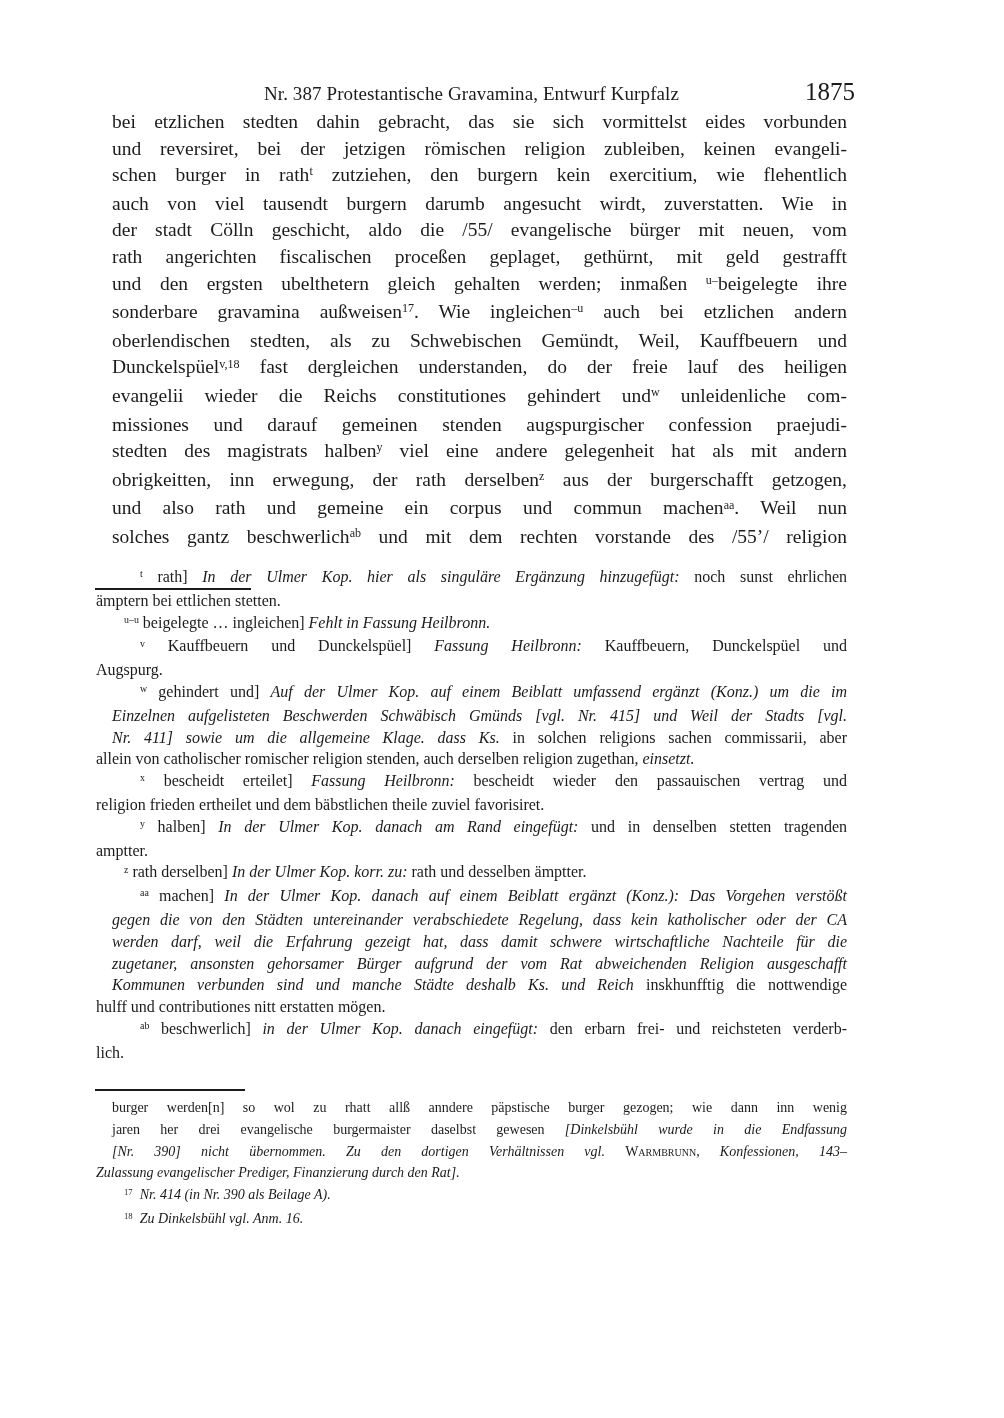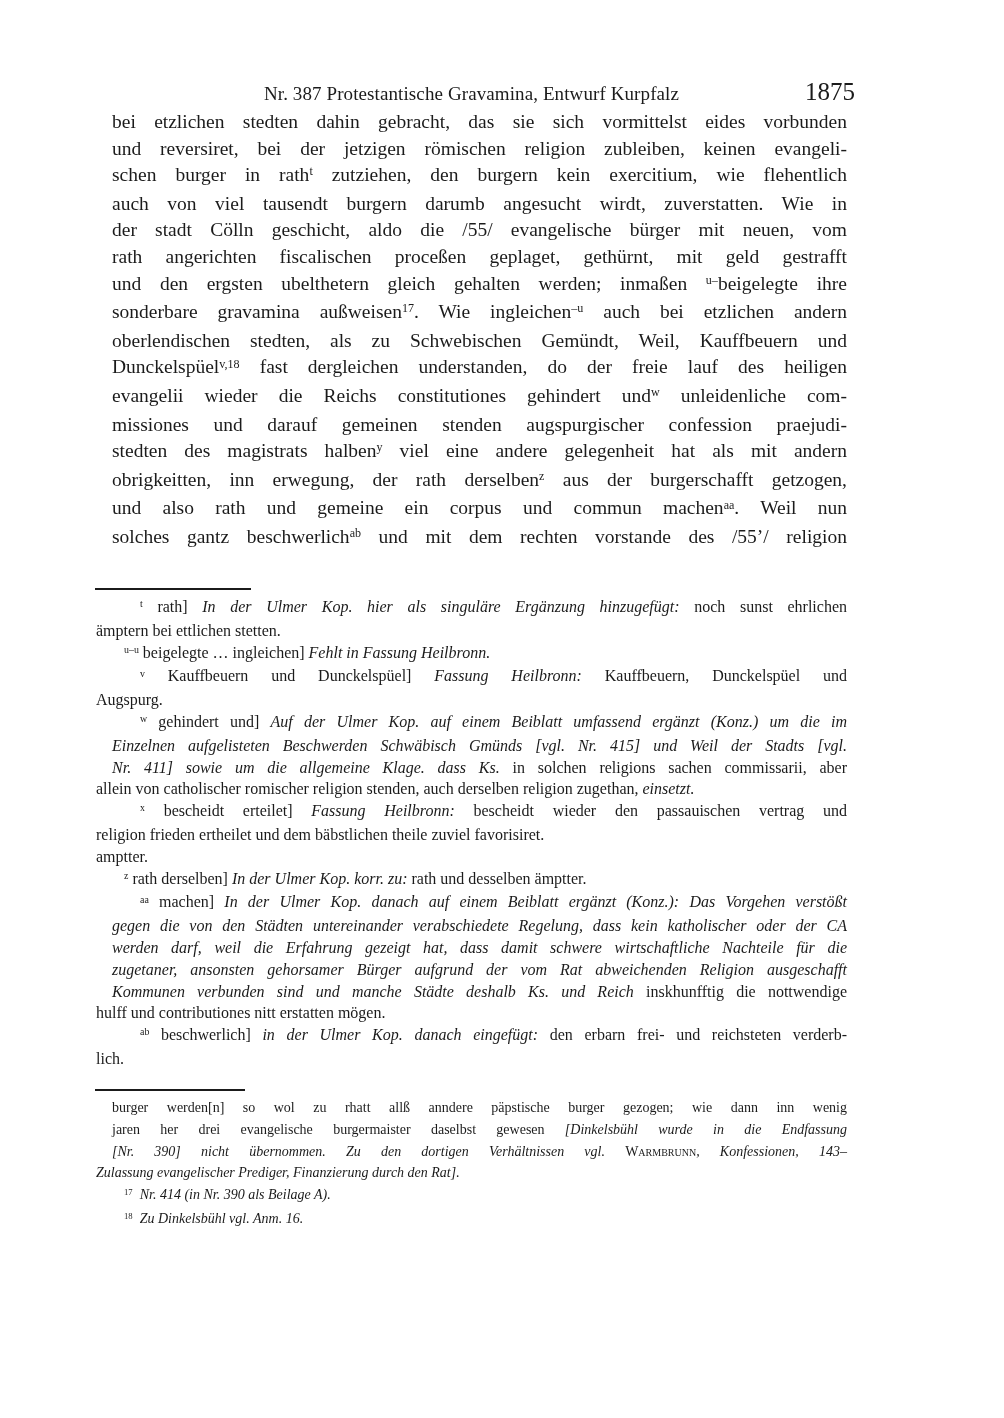--- a/index.html
+++ b/index.html
@@ -5,21 +5,21 @@
   html,body { margin:0; padding:0; background:#ffffff; }
   .page {
     position:relative; width:1004px; height:1418px;
     background:#ffffff; color:#1b1b1b; overflow:hidden;
     font-family:"Liberation Serif", serif;
   }
   .pagehead { position:absolute; left:96px; top:78px; width:751px; height:32px; }
   .head-title { position:absolute; left:0; right:0; top:5px; text-align:center; font-size:19px; letter-spacing:0.1px; }
   .head-num { position:absolute; right:-8px; top:0; font-size:25px; }
   .main { position:absolute; left:96px; top:109px; width:751px; font-size:19.5px; line-height:26.6px; }
-  .apparatus { position:absolute; left:96px; top:596px; width:751px; font-size:16px; line-height:21.8px; }
+  .apparatus { position:absolute; left:96px; top:566px; width:751px; font-size:16px; line-height:21.8px; }
   .footnotes { position:absolute; left:96px; top:1097px; width:751px; font-size:14px; line-height:21.8px; }
   .rule { position:absolute; left:95px; border-top:2px solid #1b1b1b; }
   .rule1 { top:588px; width:156px; }
   .rule2 { top:1089px; width:150px; }
   .line { text-align:left; white-space:normal; }
   .line.j { text-align:justify; text-align-last:justify;margin-left:16px; }
   .line.ind { text-indent:28px; }
   .sup { font-size:0.62em; position:relative; top:-0.48em; }
   .i { font-style:italic; }
   .sc { font-variant:small-caps; }
@@ -59,20 +59,21 @@
       <div class="line"><span>ämptern bei ettlichen stetten.</span></div>
       <div class="line ind"><span class="sup">u–u</span><span> beigelegte … ingleichen] </span><span class="i">Fehlt in Fassung Heilbronn.</span></div>
       <div class="line j ind"><span class="sup">v</span><span> Kauffbeuern und Dunckelspüel] </span><span class="i">Fassung Heilbronn:</span><span> Kauffbeuern, Dunckelspüel und</span></div>
       <div class="line"><span>Augspurg.</span></div>
       <div class="line j ind"><span class="sup">w</span><span> gehindert und] </span><span class="i">Auf der Ulmer Kop. auf einem Beiblatt umfassend ergänzt (Konz.) um die im</span></div>
       <div class="line j"><span class="i">Einzelnen aufgelisteten Beschwerden Schwäbisch Gmünds [vgl. Nr. 415] und Weil der Stadts [vgl.</span></div>
       <div class="line j"><span class="i">Nr. 411] sowie um die allgemeine Klage. dass Ks.</span><span> in solchen religions sachen commissarii, aber</span></div>
       <div class="line"><span>allein von catholischer romischer religion stenden, auch derselben religion zugethan, </span><span class="i">einsetzt.</span></div>
       <div class="line j ind"><span class="sup">x</span><span> bescheidt erteilet] </span><span class="i">Fassung Heilbronn:</span><span> bescheidt wieder den passauischen vertrag und</span></div>
       <div class="line"><span>religion frieden ertheilet und dem bäbstlichen theile zuviel favorisiret.</span></div>
+      <div class="line j ind"><span class="sup">y</span><span> halben] </span><span class="i">In der Ulmer Kop. danach am Rand eingefügt:</span><span> und in denselben stetten tragenden</span></div>
       <div class="line"><span>amptter.</span></div>
       <div class="line ind"><span class="sup">z</span><span> rath derselben] </span><span class="i">In der Ulmer Kop. korr. zu:</span><span> rath und desselben ämptter.</span></div>
       <div class="line j ind"><span class="sup">aa</span><span> machen] </span><span class="i">In der Ulmer Kop. danach auf einem Beiblatt ergänzt (Konz.): Das Vorgehen verstößt</span></div>
       <div class="line j"><span class="i">gegen die von den Städten untereinander verabschiedete Regelung, dass kein katholischer oder der CA</span></div>
       <div class="line j"><span class="i">werden darf, weil die Erfahrung gezeigt hat, dass damit schwere wirtschaftliche Nachteile für die</span></div>
       <div class="line j"><span class="i">zugetaner, ansonsten gehorsamer Bürger aufgrund der vom Rat abweichenden Religion ausgeschafft</span></div>
       <div class="line j"><span class="i">Kommunen verbunden sind und manche Städte deshalb Ks. und Reich</span><span> inskhunfftig die nottwendige</span></div>
       <div class="line"><span>hulff und contributiones nitt erstatten mögen.</span></div>
       <div class="line j ind"><span class="sup">ab</span><span> beschwerlich] </span><span class="i">in der Ulmer Kop. danach eingefügt:</span><span> den erbarn frei- und reichsteten verderb-</span></div>
       <div class="line"><span>lich.</span></div>

